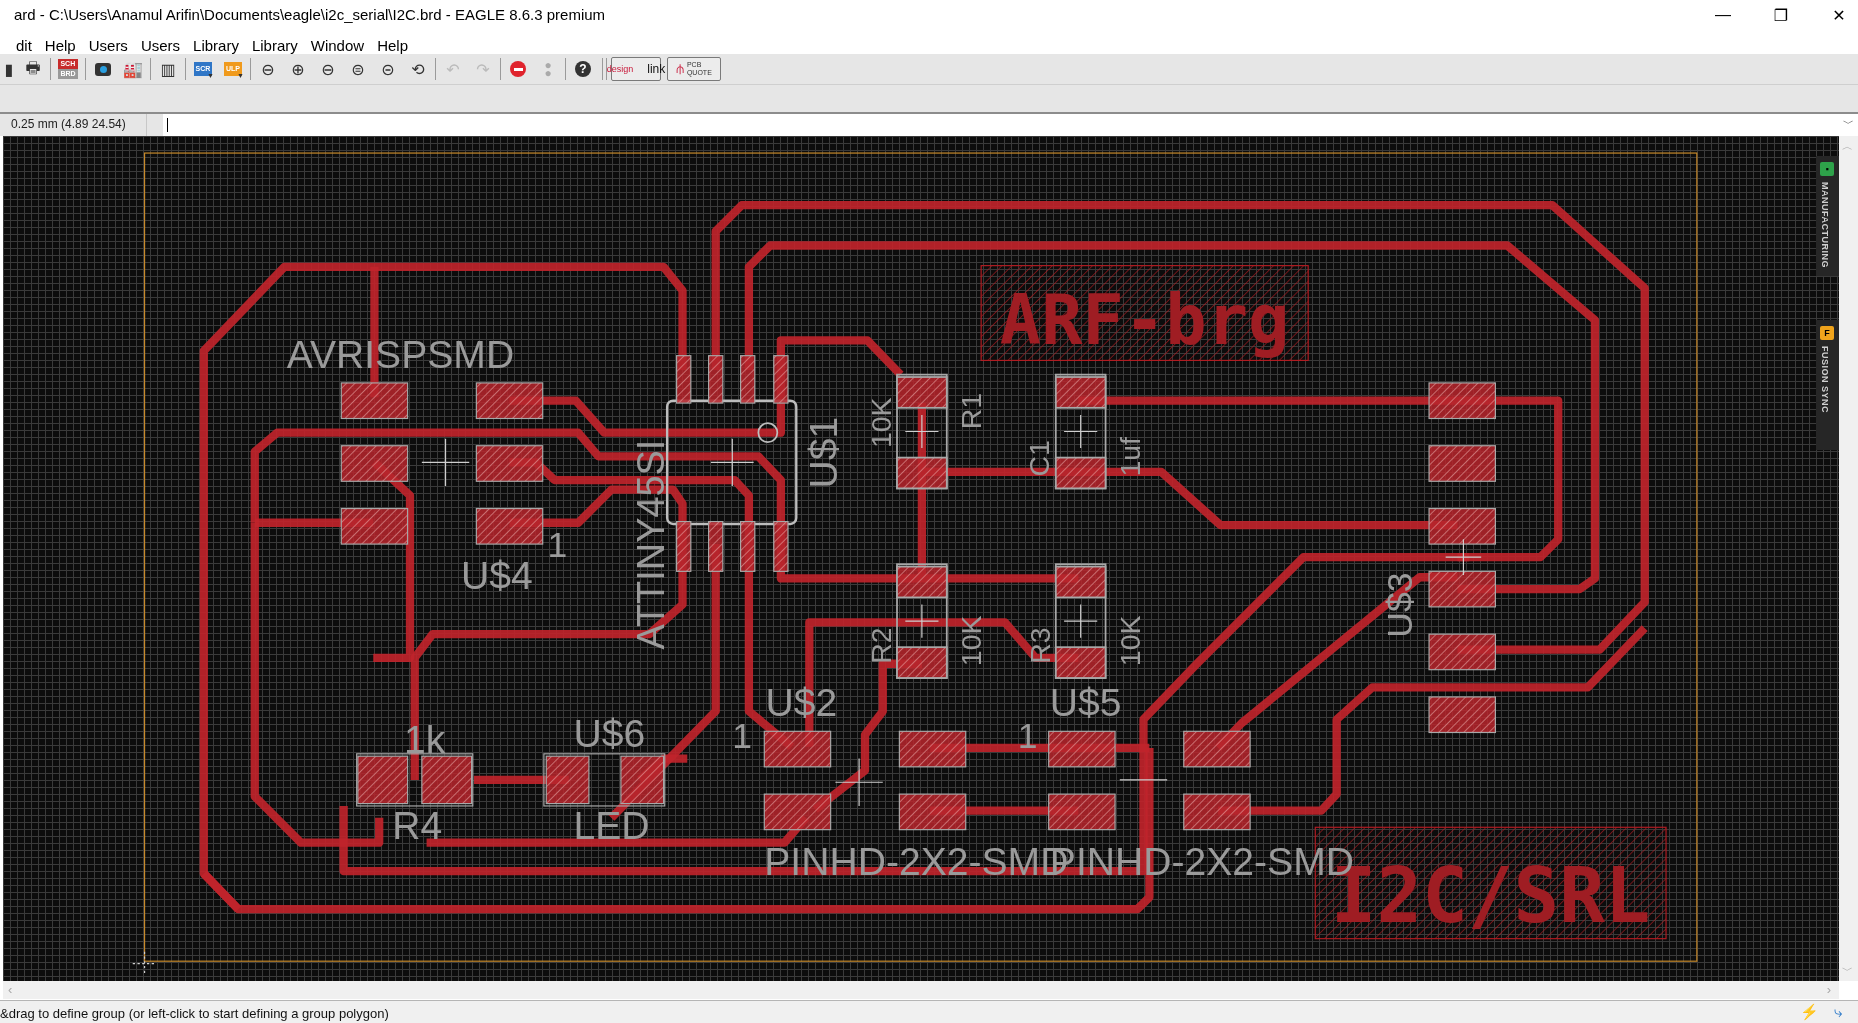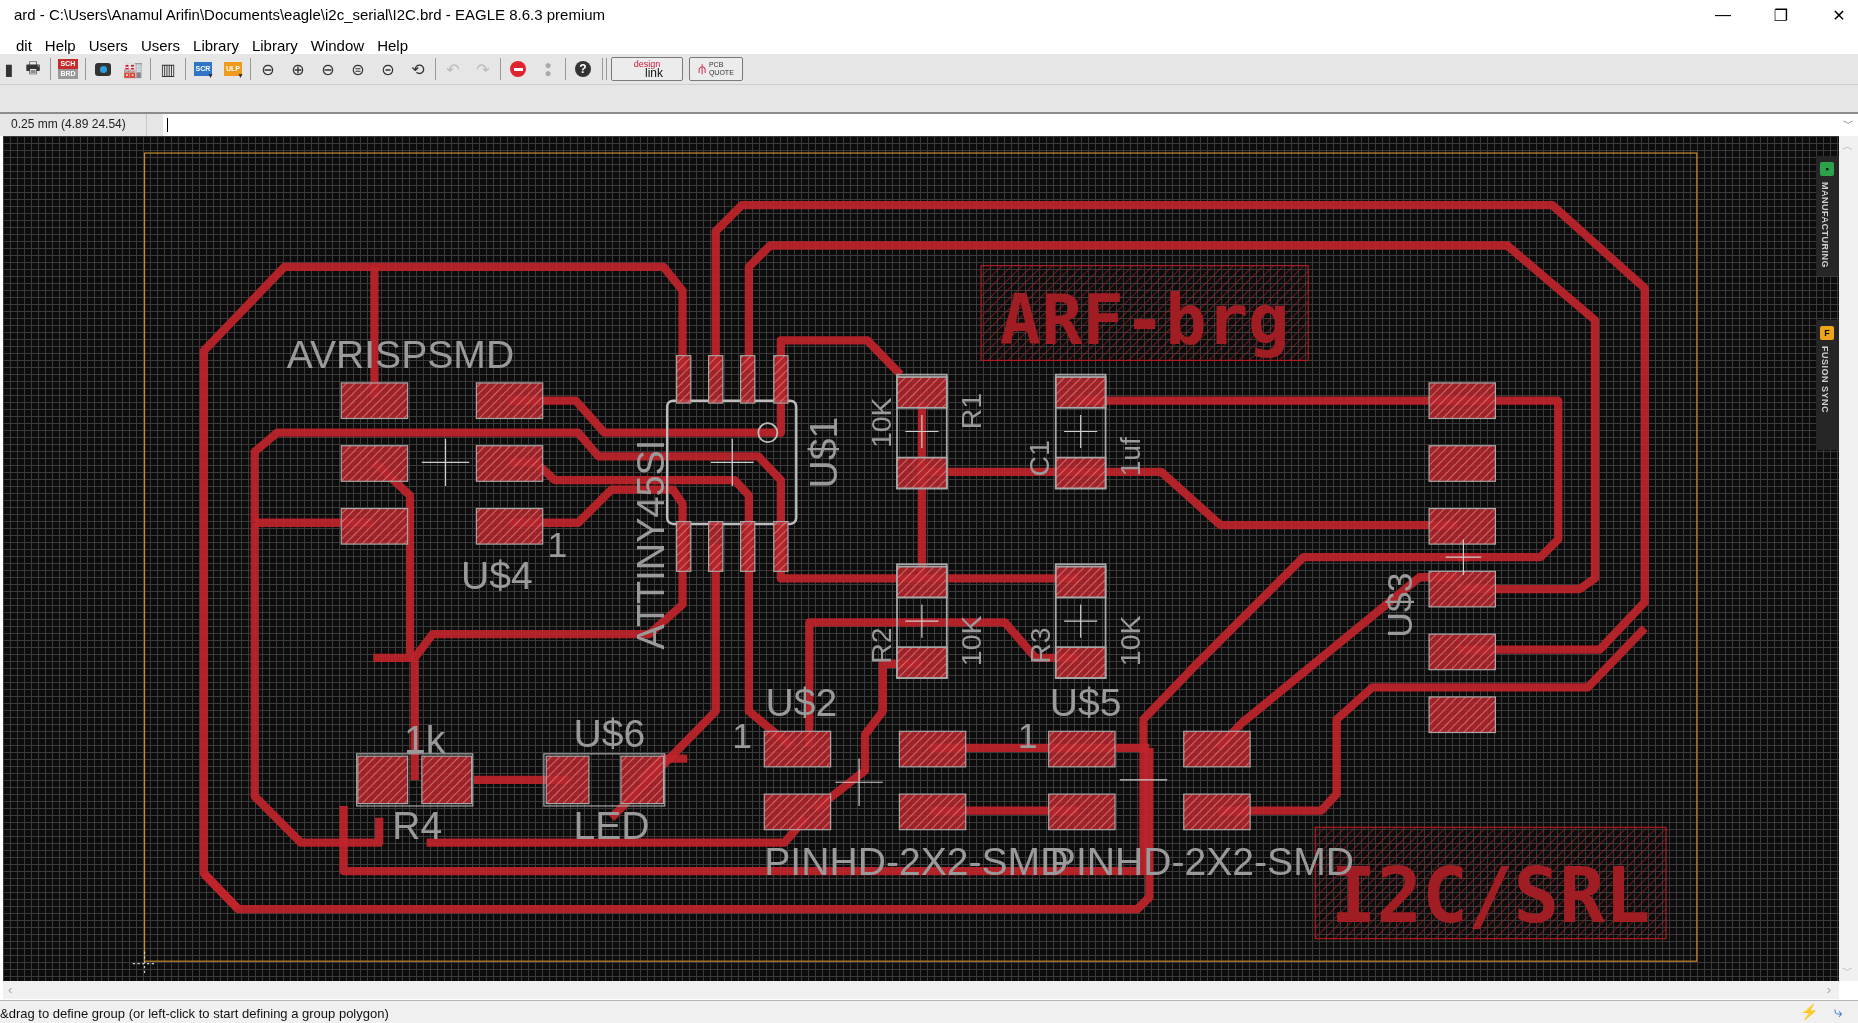--- a/index.html
+++ b/index.html
@@ -120,21 +120,21 @@
         <span style="width:16px;height:16px;border-radius:50%;background:#e0242d;display:flex;align-items:center;justify-content:center;">
           <span style="width:9px;height:3px;background:#fff;"></span>
         </span>
       </span>
     <span class="tb" style="color:#aaa;font-size:12px;line-height:8px;flex-direction:column">●<br>●</span>
     <span class="tb-sep"></span>
     <span class="tb">
         <span style="width:16px;height:16px;border-radius:50%;background:#333;color:#fff;font-size:12px;font-weight:bold;display:flex;align-items:center;justify-content:center;">?</span>
       </span>
     <span class="tb-dsep"></span>
-    <span class="tb-box" style="width:72px;flex-direction:column;line-height:9px">
+    <span class="tb-box" style="width:50px;flex-direction:row;line-height:9px">
       <span style="color:#c8193a;font-size:9px">design</span>
       <span style="color:#111;font-size:12px;padding-left:14px">link</span>
     </span>
     <span class="tb-box" style="width:54px">
       <span style="color:#c8193a;font-size:13px;margin-right:3px">⫛</span>
       <span style="display:flex;flex-direction:column;line-height:8px;font-size:7px;color:#333">
         <span>PCB</span>
         <span>QUOTE</span>
       </span>
     </span>

